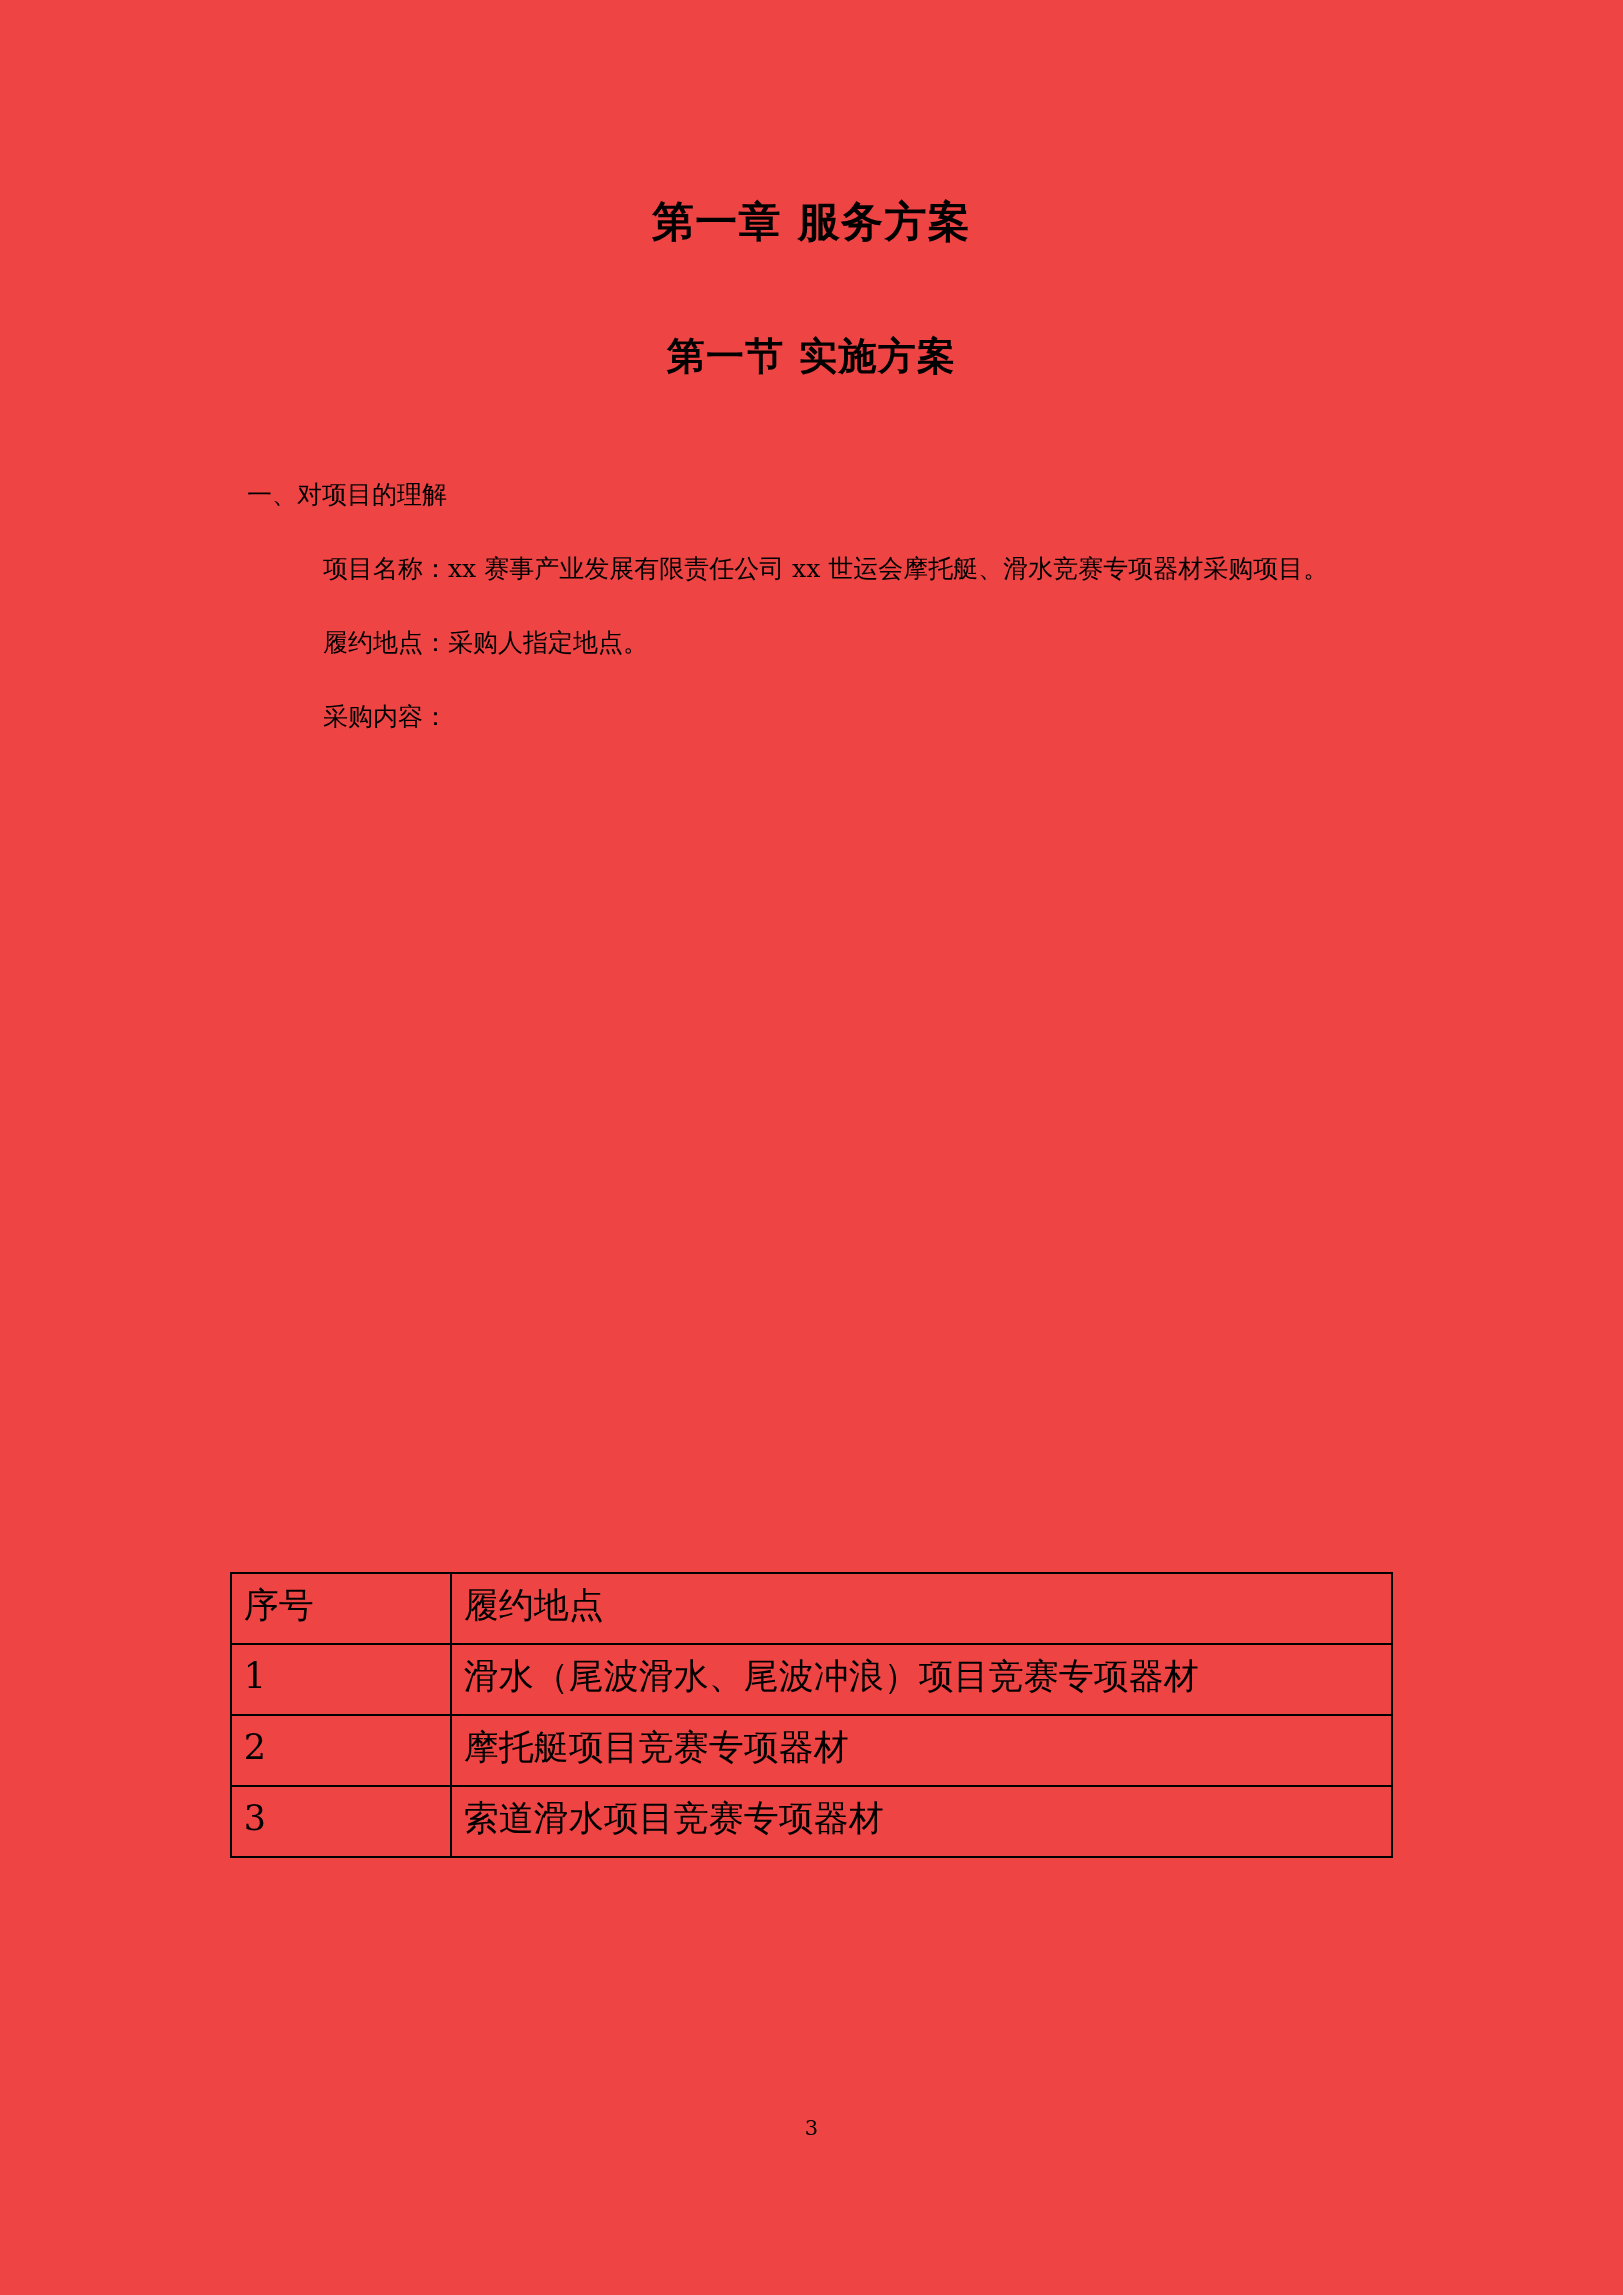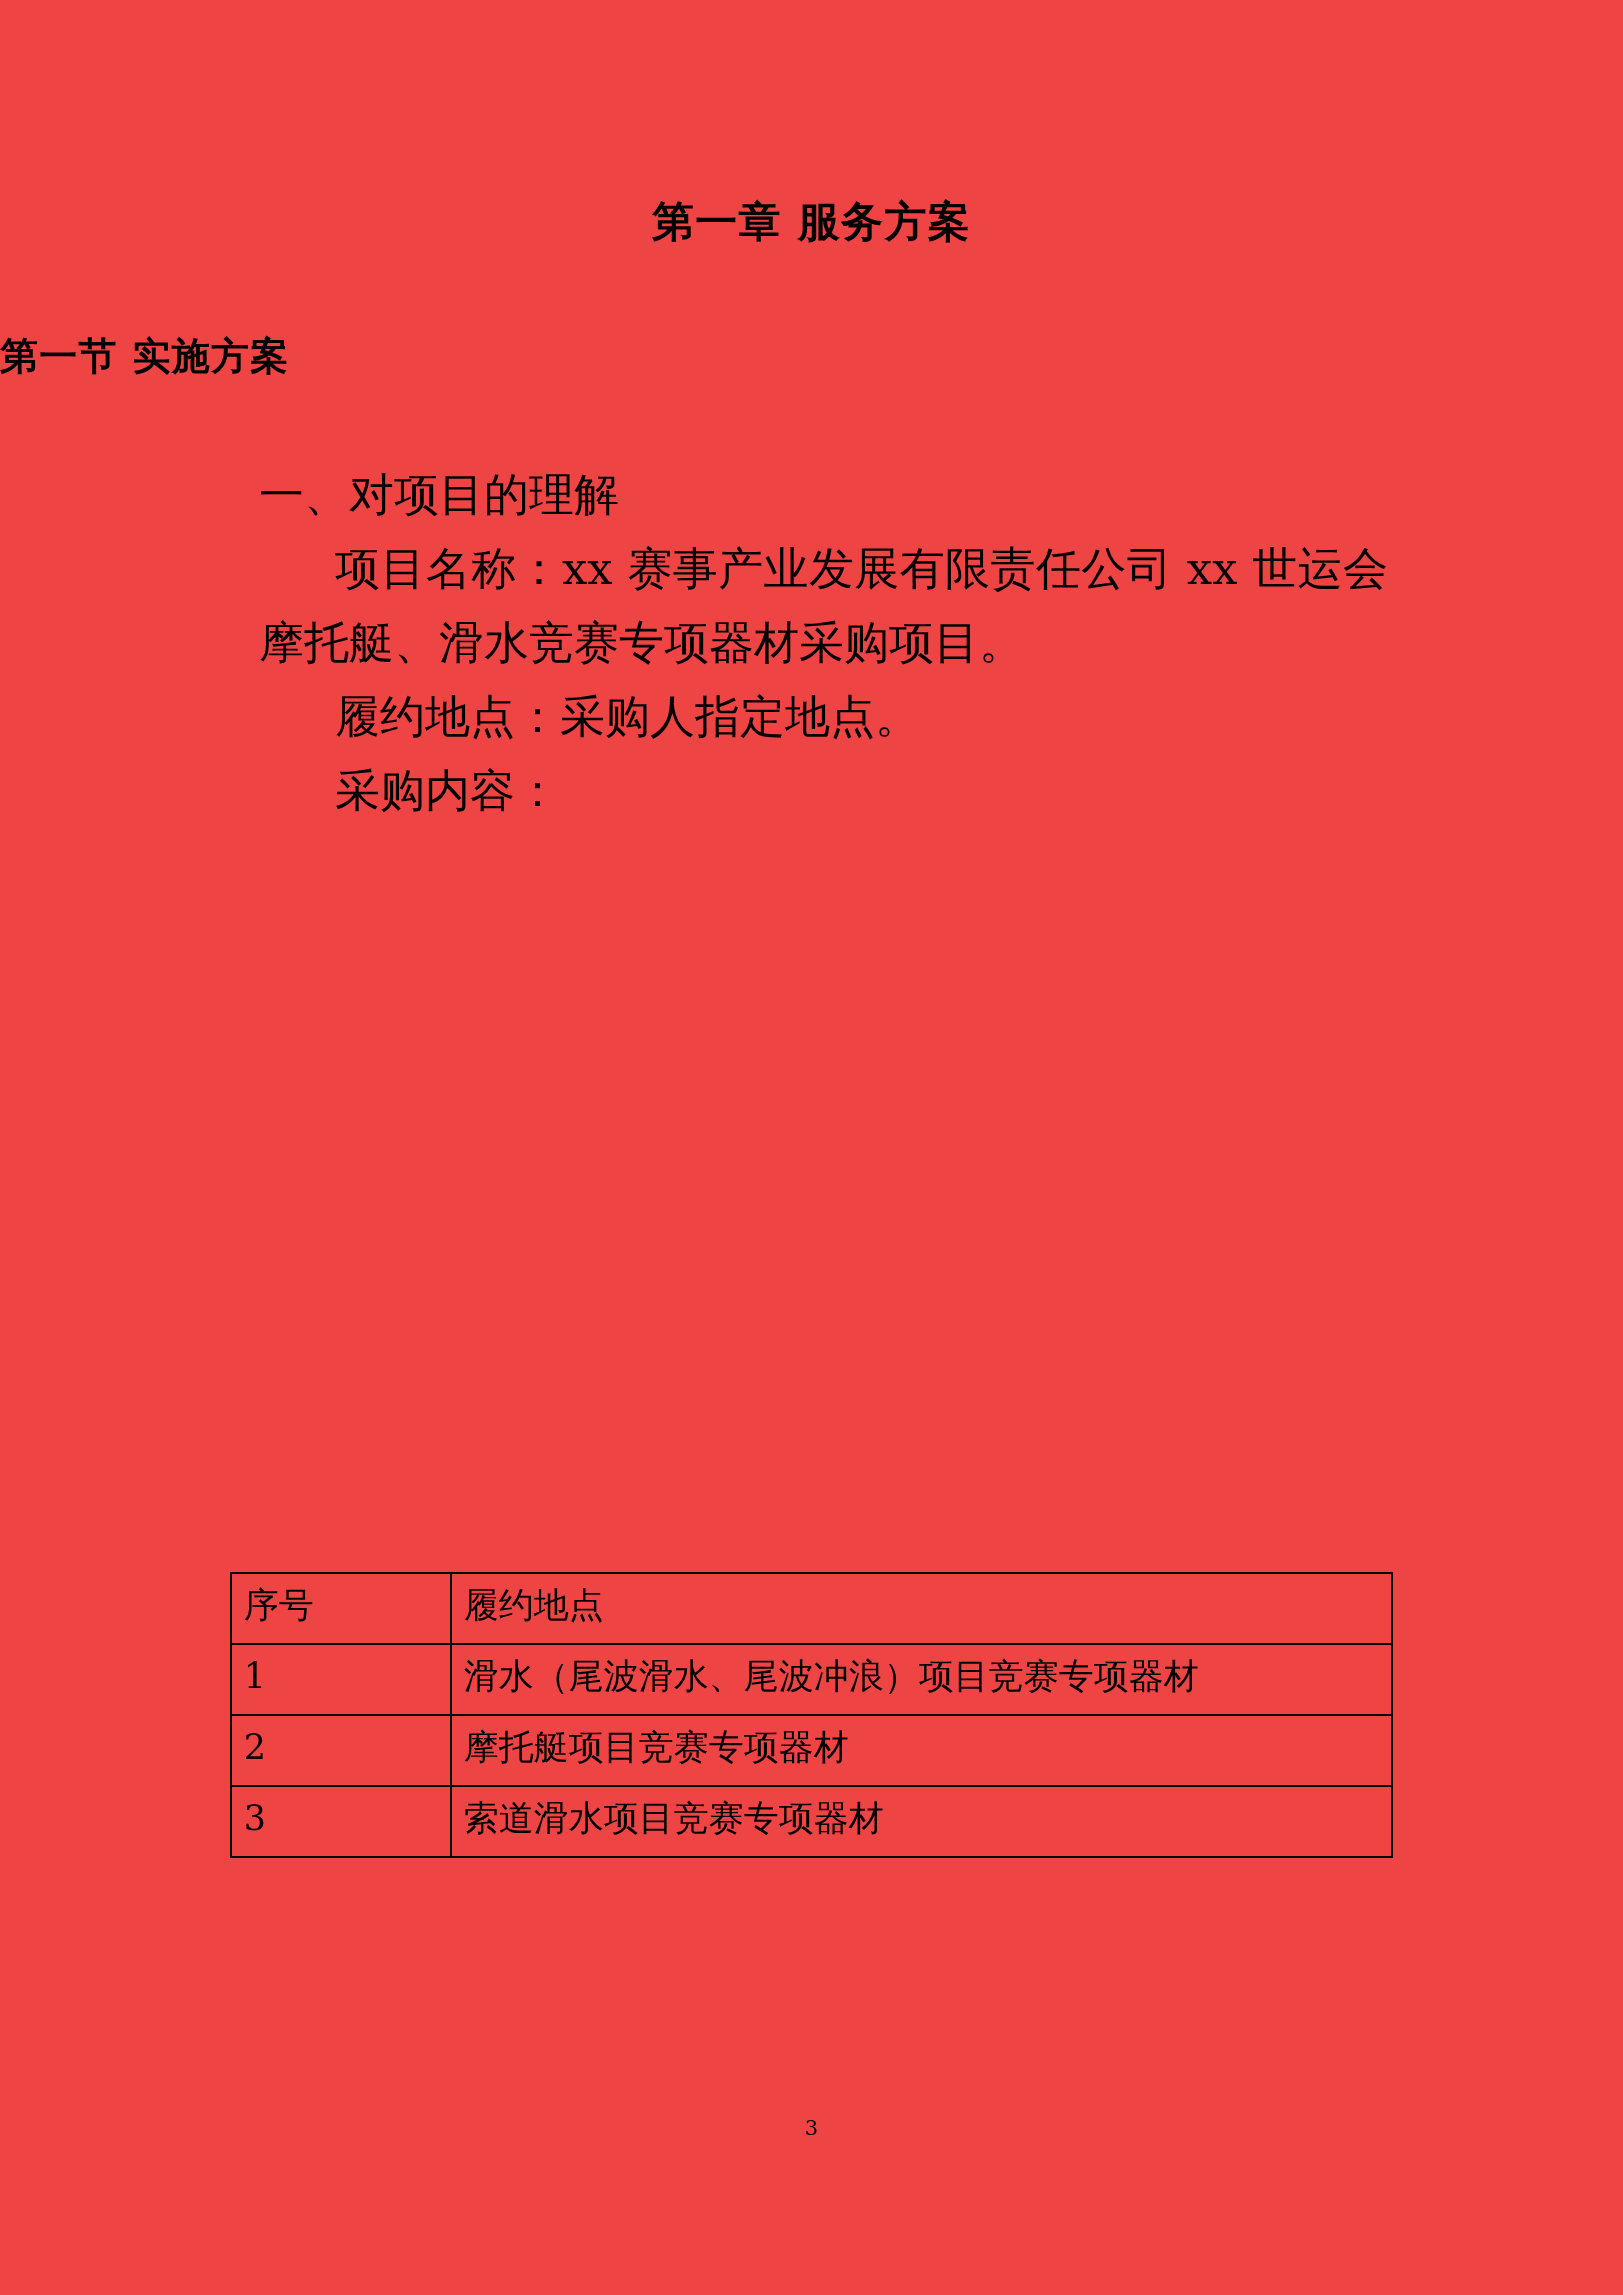--- a/index.html
+++ b/index.html
@@ -32,34 +32,34 @@
       font-weight: bold;
       line-height: 52px;
       letter-spacing: 1.3px;
       font-family: "DejaVu Sans", "Liberation Sans", sans-serif;
     }
     .section-title {
       position: absolute;
       left: 0;
       width: 1623px;
       top: 330px;
+      text-align: center;
       font-size: 38px;
       font-weight: bold;
       line-height: 52px;
       letter-spacing: 1.3px;
       font-family: "DejaVu Sans", "Liberation Sans", sans-serif;
     }
     .body-text {
       position: absolute;
       left: 247px;
       top: 458px;
       width: 1129px;
-      font-size: 45px;
+      font-size: 25px;
       line-height: 74px;
-      margin-left: 12px;
     }
     .body-text p {
       margin: 0;
       text-align: justify;
       text-align-last: left;
     }
     .body-text p.indent {
       text-indent: 76px;
     }
     .heading-1 {

